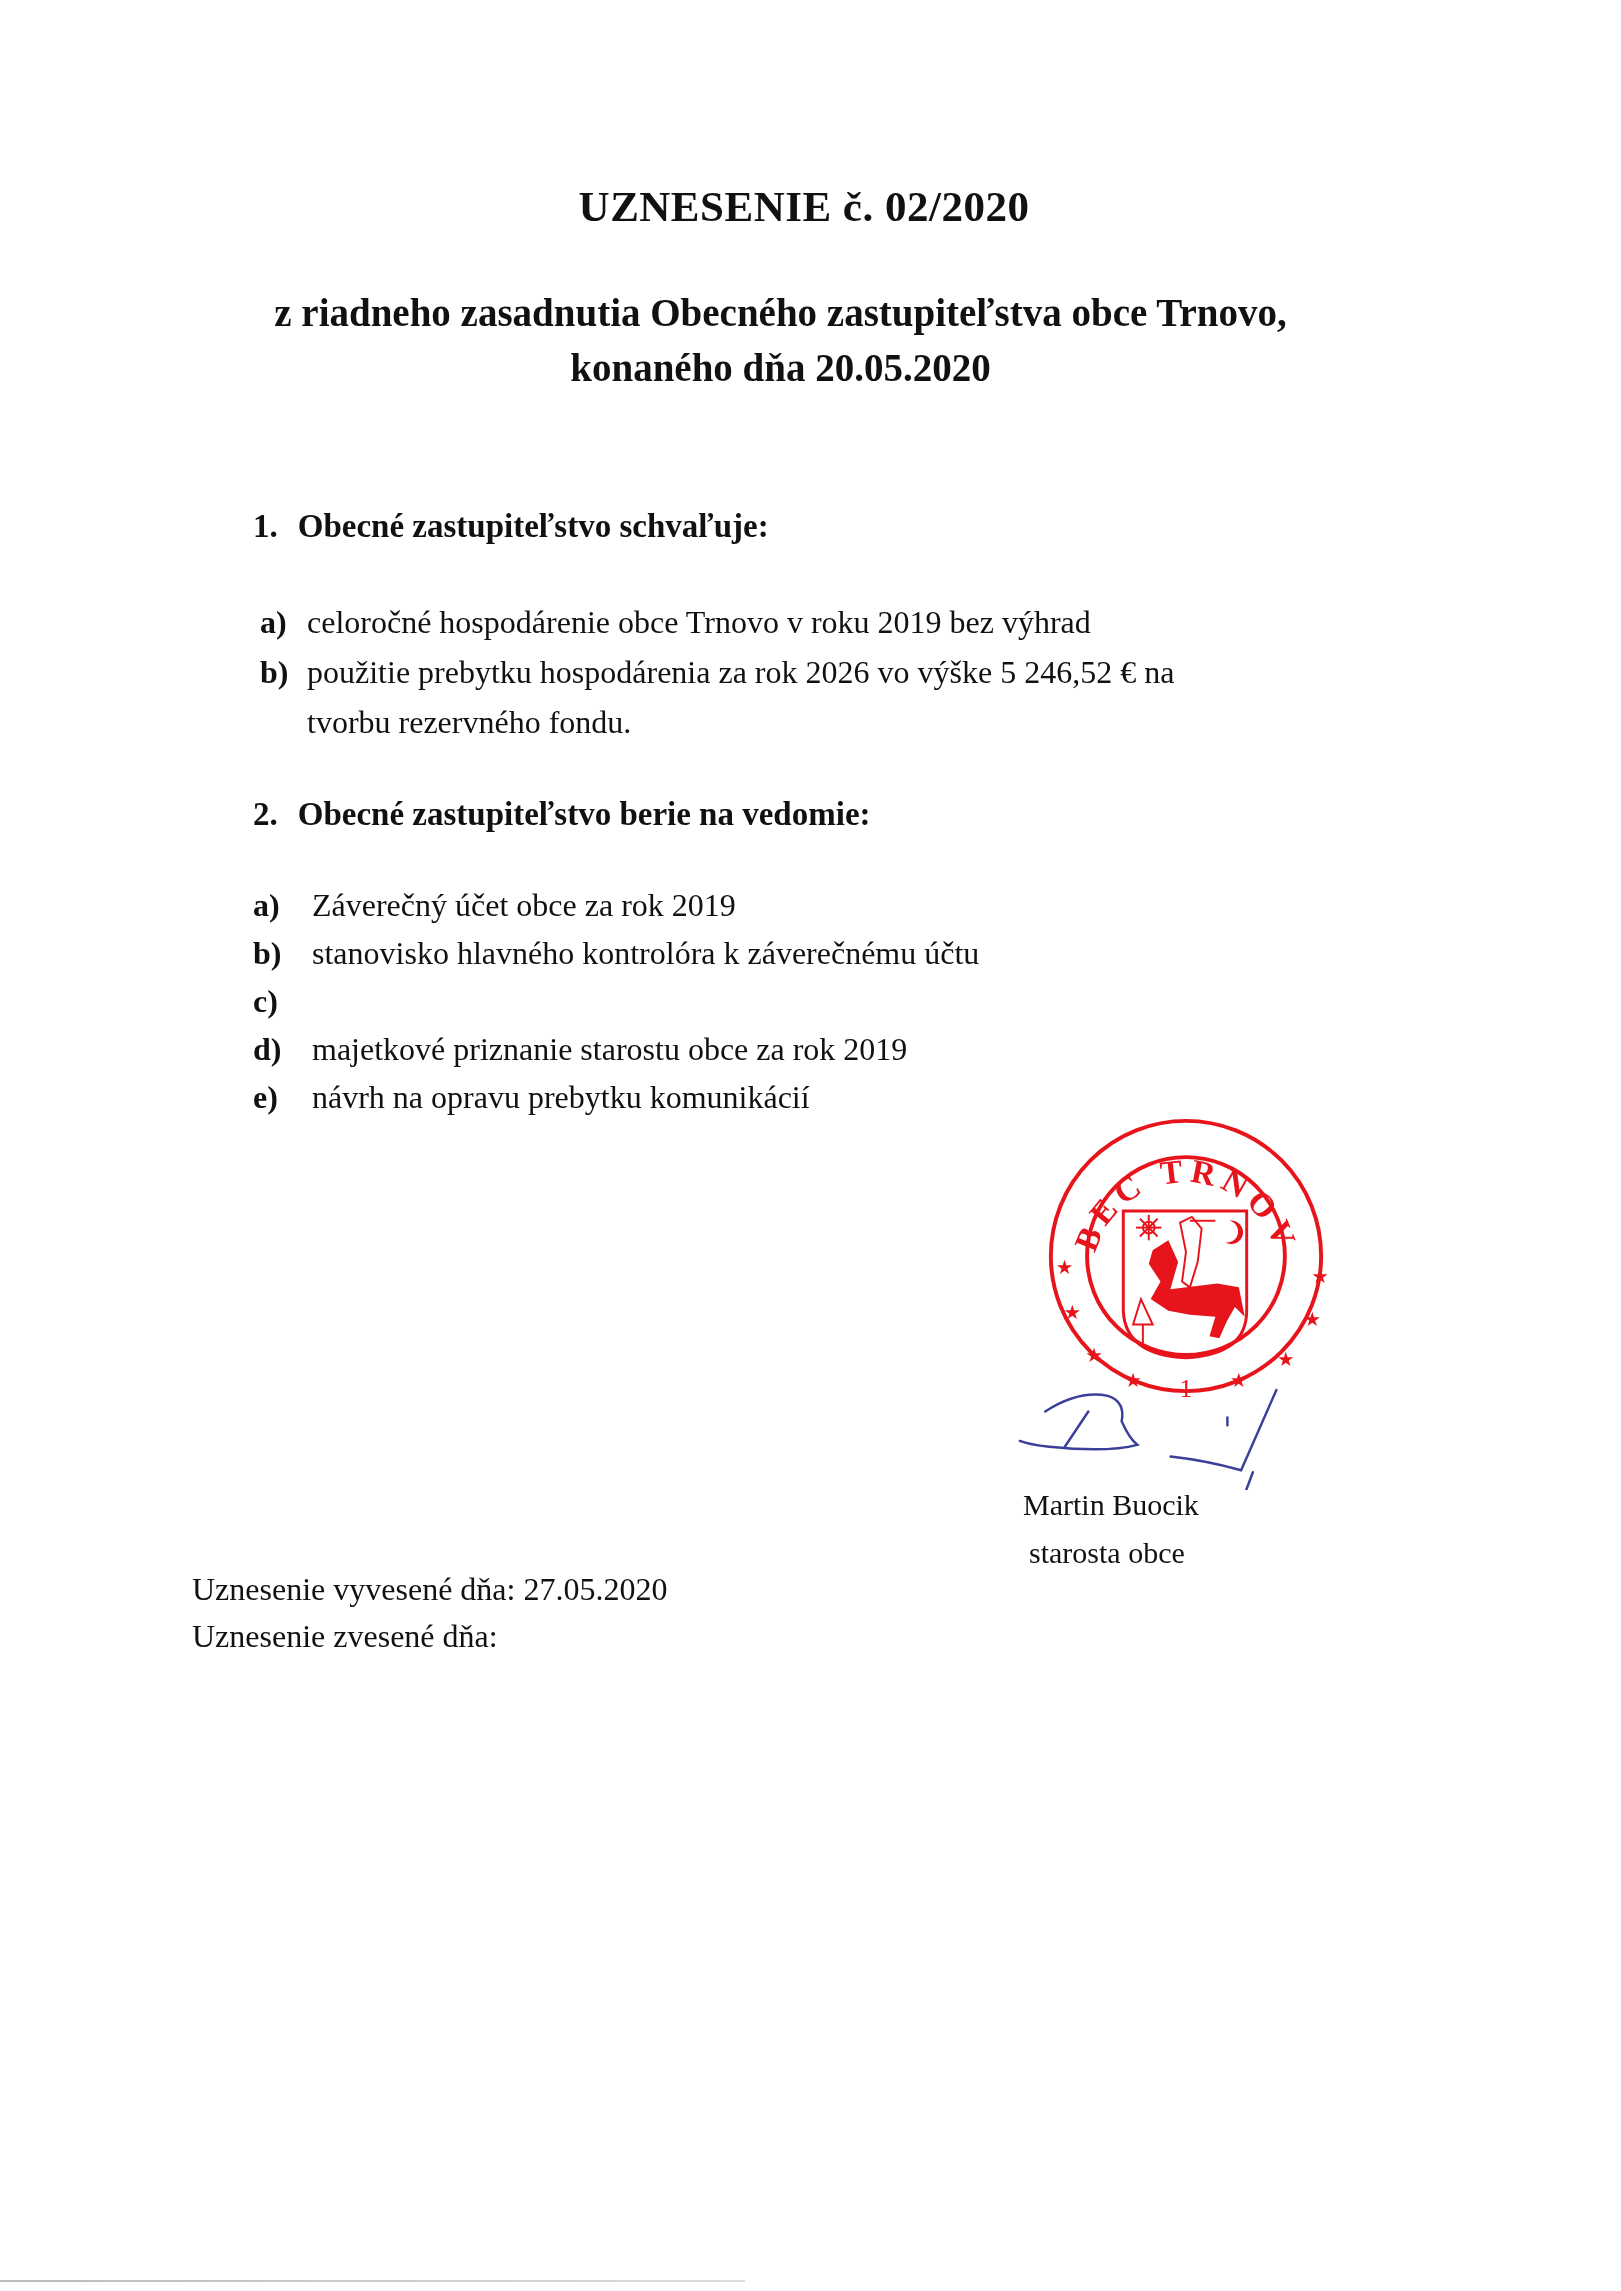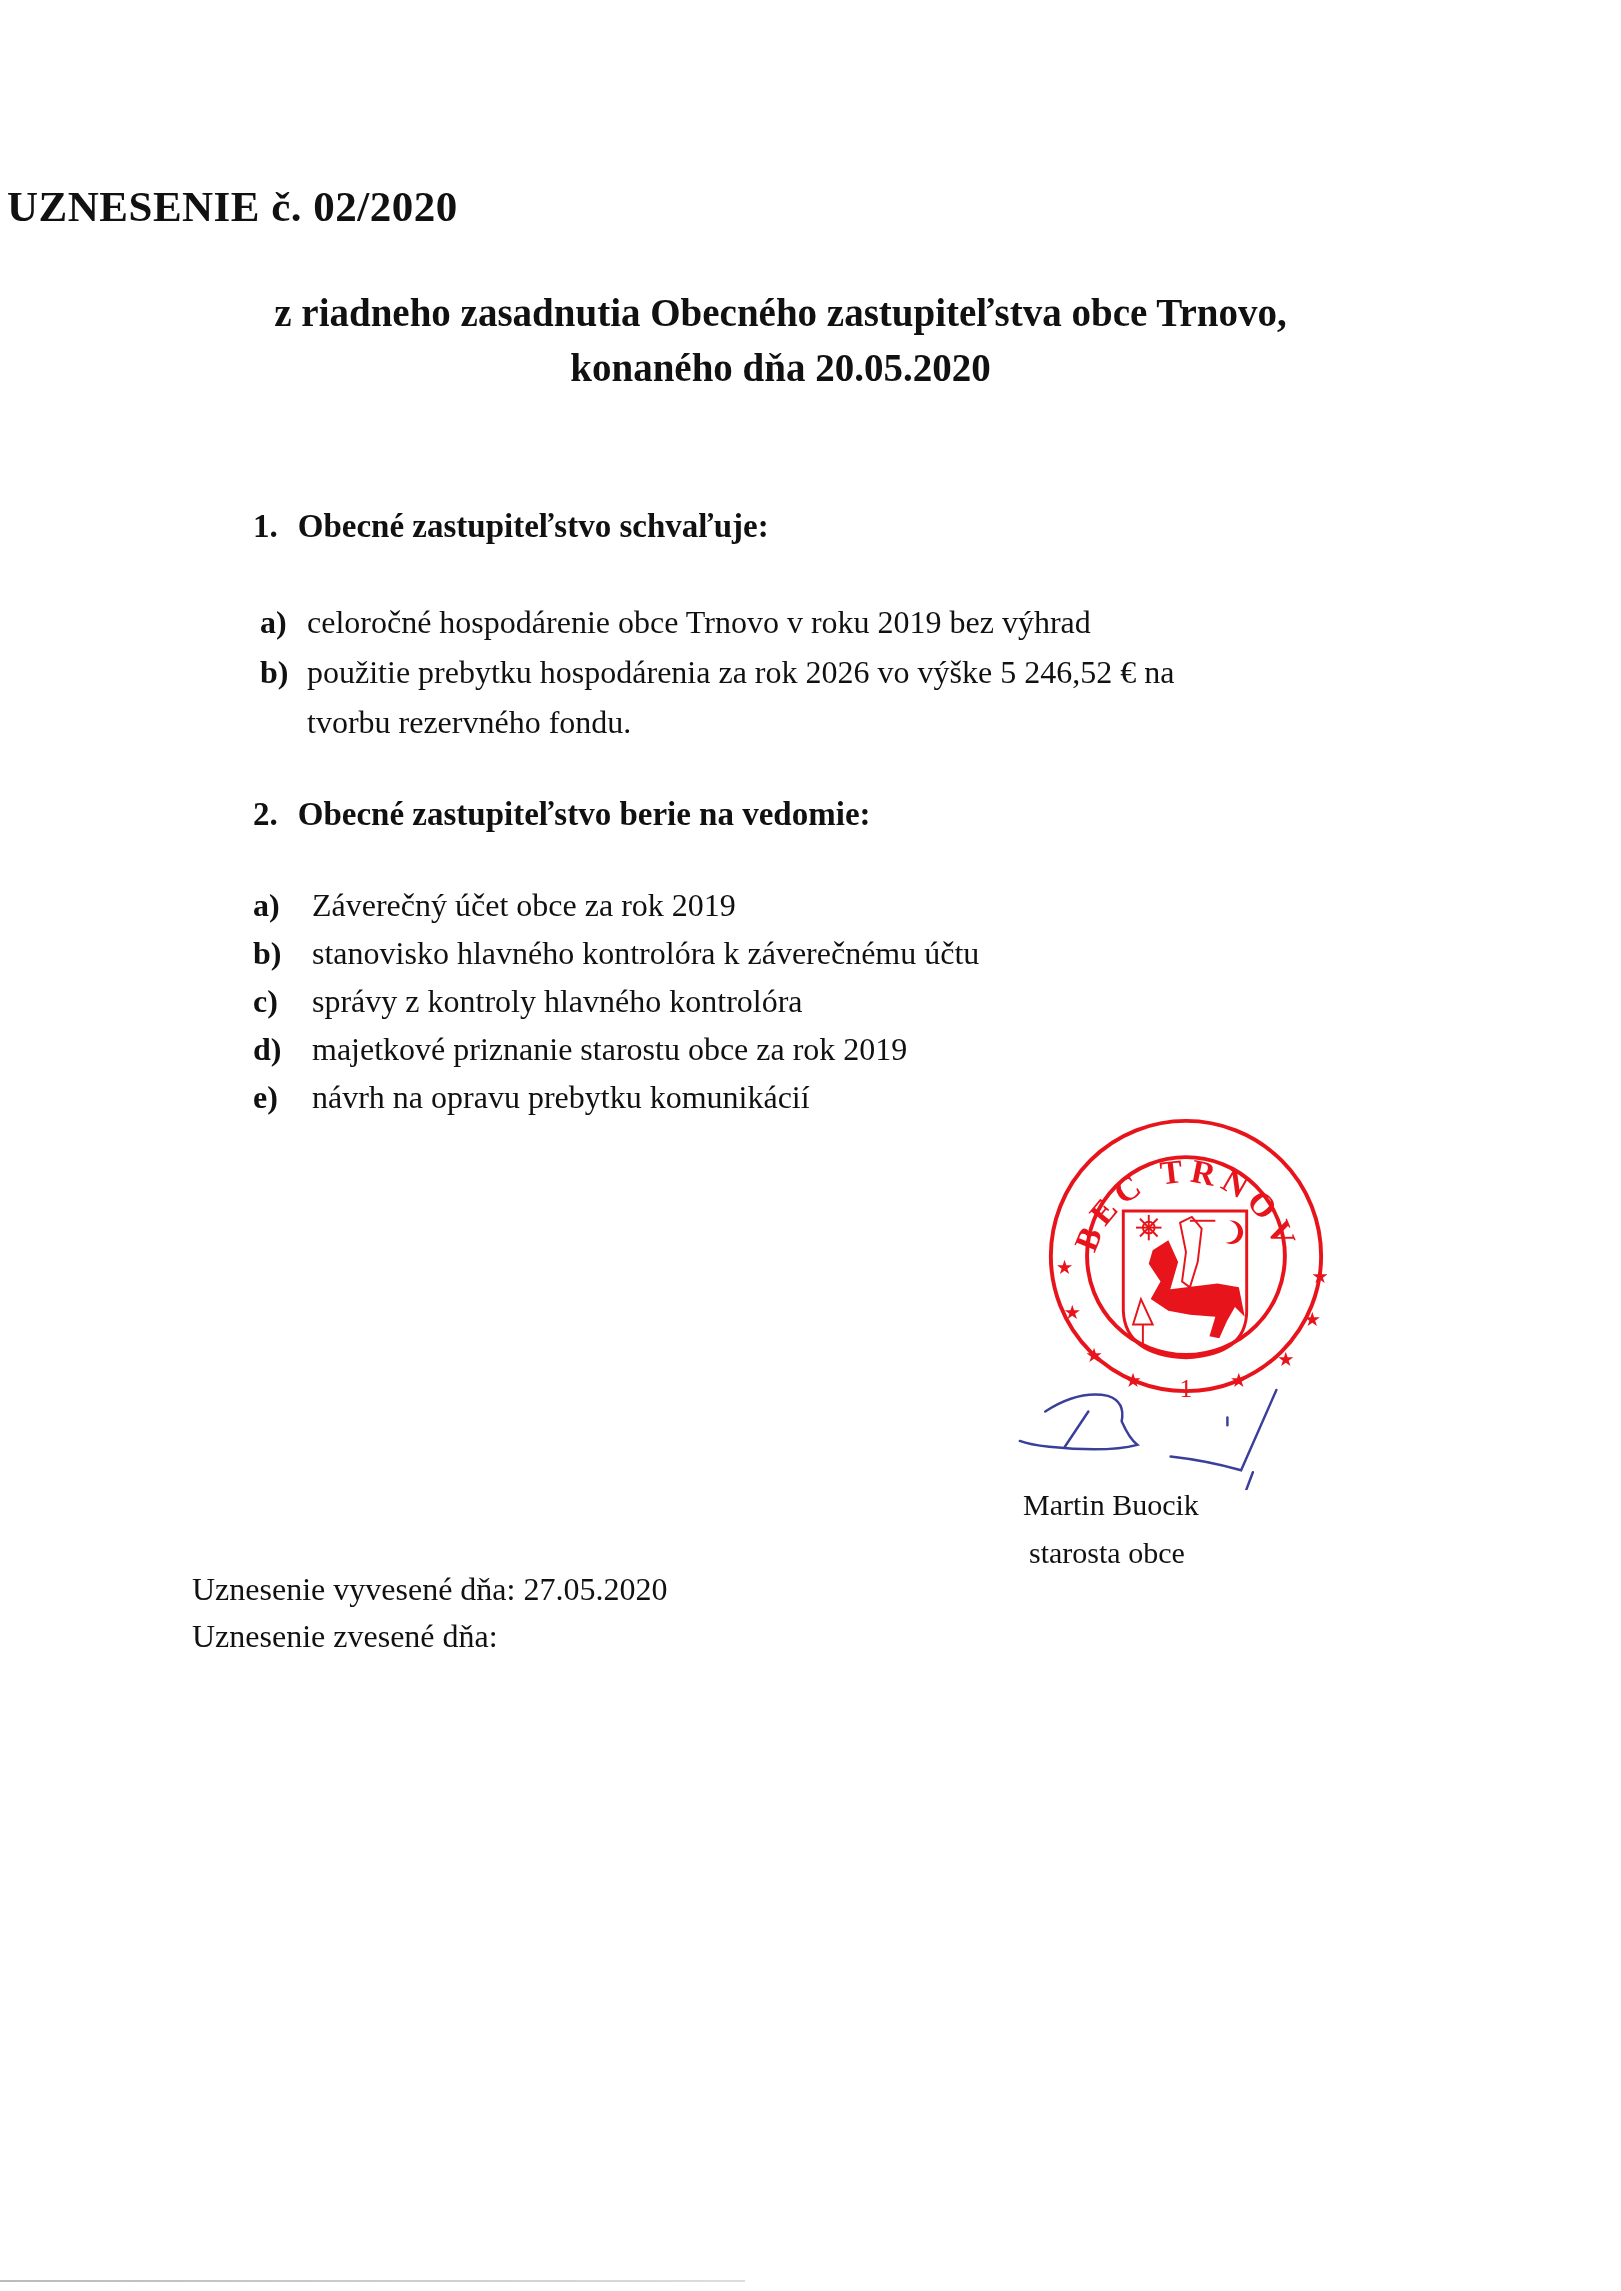--- a/index.html
+++ b/index.html
@@ -1,20 +1,20 @@
 <!DOCTYPE html>
 <html><head>
   <meta charset="utf-8">
   <style>
     html, body { margin: 0; padding: 0; background: #ffffff; }
     body { width: 1621px; height: 2292px; position: relative; overflow: hidden;
            font-family: "Liberation Serif", "DejaVu Serif", serif; color: #111; }
     .abs { position: absolute; white-space: nowrap; }
-    .title { left: 0; width: 1608px; top: 182px;
-             font-size: 43px; font-weight: bold; letter-spacing: 0.5px; padding-left: 7px; }
+    .title { left: 0; width: 1608px; text-align: center; top: 182px;
+             font-size: 43px; font-weight: bold; letter-spacing: 0.5px; }
     .subtitle { left: 0; width: 1561px; text-align: center; font-size: 39px; font-weight: bold; }
     .sub1 { top: 290px; }
     .sub2 { top: 345px; }
     .sec-head { font-size: 33px; font-weight: bold; }
     .item { font-size: 32px; display: flex; }
     .item .lbl { font-weight: bold; width: 47px; display: inline-block; }
     .item .txt { display: inline-block; }
     .sig-name { font-size: 30px; }
     .footer { font-size: 32px; }
     .scan-line { position: absolute; left: 0; bottom: 9.8px; width: 745px; height: 2px;
@@ -54,21 +54,20 @@
   <div class="abs item" style="left:253px; top:887px;">
     <span class="lbl" style="width:59px;">a)</span>
     <span class="txt">Záverečný účet obce za rok 2019</span>
   </div>
   <div class="abs item" style="left:253px; top:935px;">
     <span class="lbl" style="width:59px;">b)</span>
     <span class="txt">stanovisko hlavného kontrolóra k záverečnému účtu</span>
   </div>
   <div class="abs item" style="left:253px; top:983px;">
     <span class="lbl" style="width:59px;">c)</span>
-    <span class="txt">správy z kontroly hlavného kontrolóra</span>
   </div>
   <div class="abs item" style="left:253px; top:1031px;">
     <span class="lbl" style="width:59px;">d)</span>
     <span class="txt">majetkové priznanie starostu obce za rok 2019</span>
   </div>
   <div class="abs item" style="left:253px; top:1079px;">
     <span class="lbl" style="width:59px;">e)</span>
     <span class="txt">návrh na opravu prebytku komunikácií</span>
   </div>
 

